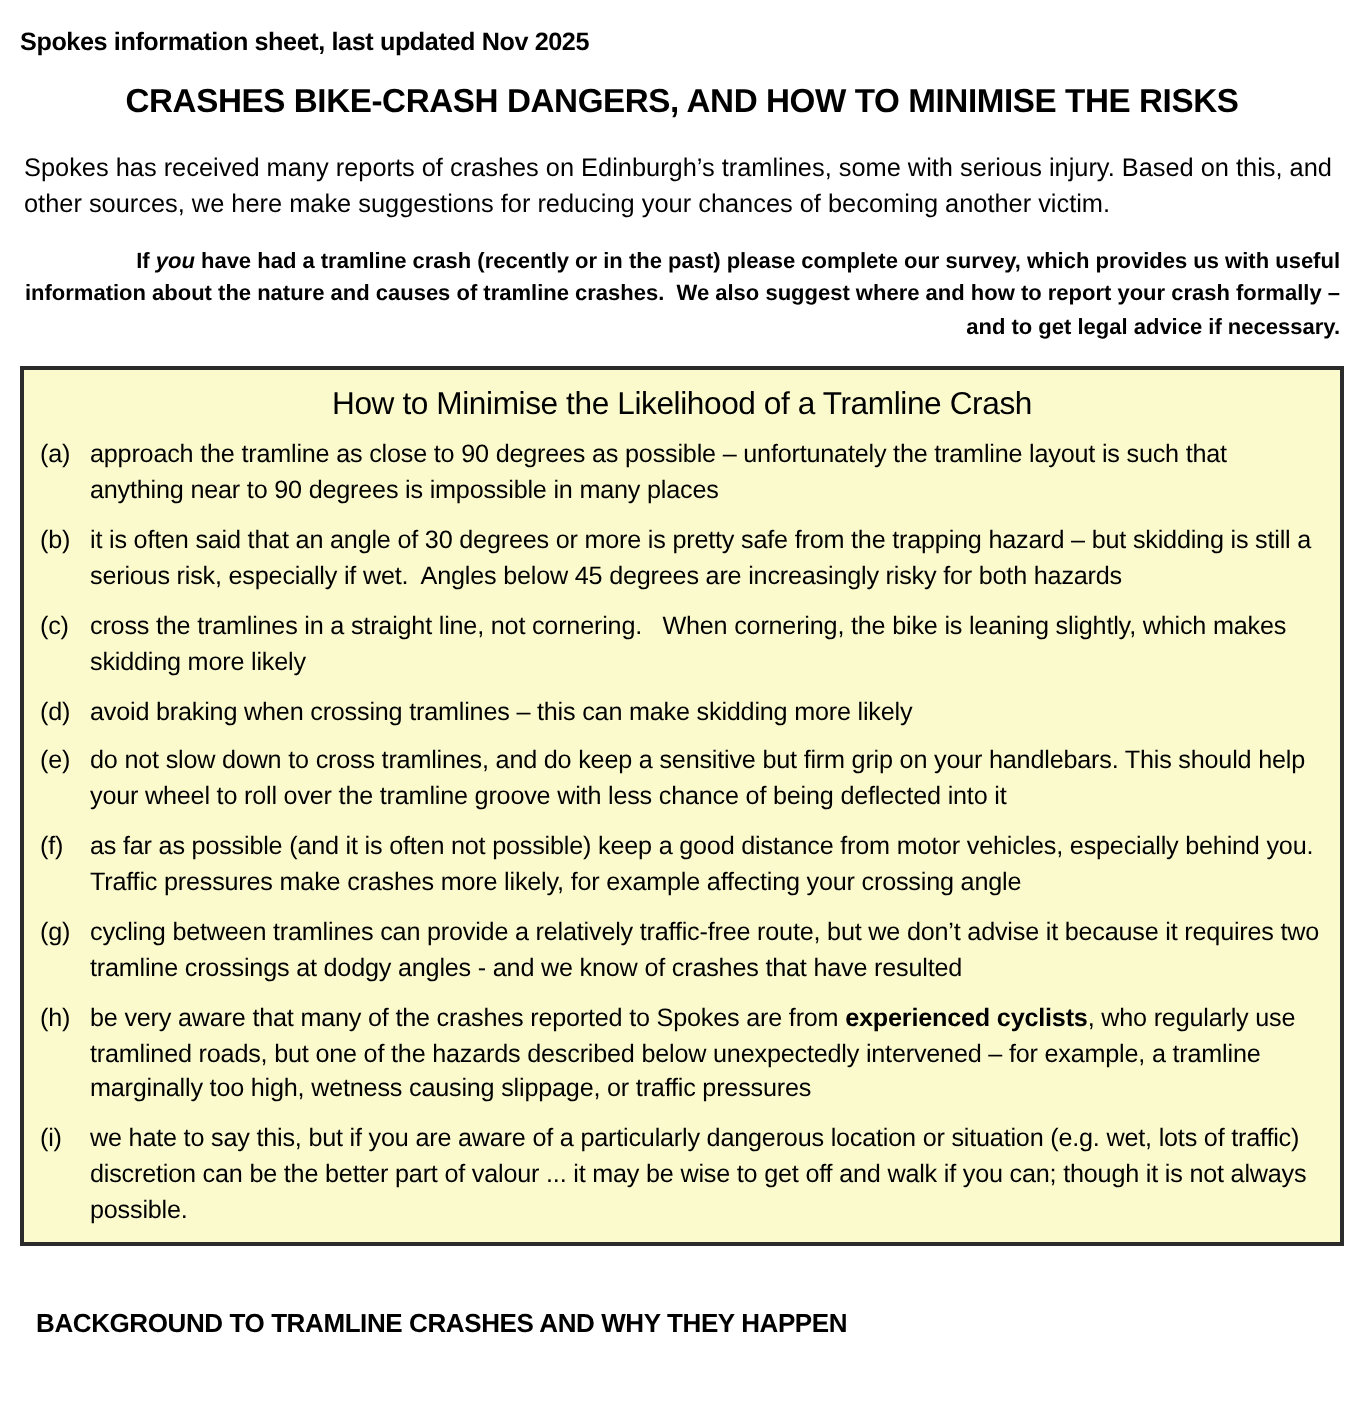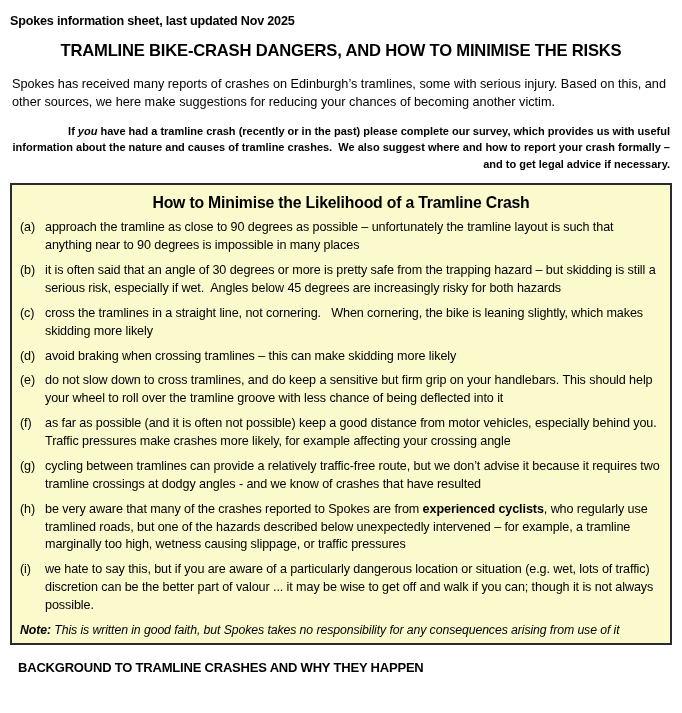--- a/index.html
+++ b/index.html
@@ -37,49 +37,49 @@
     color:#3a34c4; text-decoration:underline; cursor:pointer;
   }
 
   .box {
     margin:11px 0 0 0;
     background:#fafacd;
     border:2px solid #2b2b2b;
     padding:5px 8px 6px 8px;
   }
   .box-title {
-    font-size:15.8px; font-weight:bold; text-align:center;
+    font-size:15.8px; font-weight:normal; text-align:center;
     margin:4px 0 7px 0; letter-spacing:-0.2px;
   }
   .advice-item {
     display:flex; margin-top:7px;
     font-size:12.6px; line-height:1.42; letter-spacing:-0.1px;
   }
   .item-label { flex:0 0 25px; }
   .item-text { flex:1; white-space:pre-wrap; }
   .item-text b { font-weight:bold; }
   .note {
     font-size:12.3px; font-style:italic; margin-top:8px;
     white-space:pre-wrap; letter-spacing:-0.1px;
   }
   .note-label { font-weight:bold; }
 
   .footer-heading {
-    font-size:13px; font-weight:bold; margin-top:15px; padding:0 8px;
+    font-size:13px; font-weight:bold; margin-top:31px; padding:0 8px;
     letter-spacing:-0.2px;
   }
 </style>
 </head>
 <body>
 
 <div class="page">
 
   <div class="header-note">Spokes information sheet, last updated Nov 2025</div>
 
-  <div class="title">TRAMLINE BIKE-CRASH DANGERS, AND HOW TO MINIMISE THE RISKS</div>
+  <div class="title">CRASHES BIKE-CRASH DANGERS, AND HOW TO MINIMISE THE RISKS</div>
 
   <p class="intro">Spokes has received many reports of crashes on Edinburgh’s tramlines, some with serious injury. Based on this, and other sources, we here make suggestions for reducing your chances of becoming another victim.</p>
 
   <p class="survey"><span>If </span><i>you</i><span> have had a tramline crash (recently or in the past) please complete our survey, which provides us with useful information about the nature and causes of tramline crashes.  We also suggest where and how to report your crash formally – and to get legal advice if necessary.</span></p>
 
 
   <div class="box">
     <div class="box-title">How to Minimise the Likelihood of a Tramline Crash</div>
 
     <div class="advice-item">
@@ -120,18 +120,17 @@
     <div class="advice-item">
       <span class="item-label">(h)</span>
       <span class="item-text"><span>be very aware that many of the crashes reported to Spokes are from </span><b>experienced cyclists</b><span>, who regularly use tramlined roads, but one of the hazards described below unexpectedly intervened – for example, a tramline marginally too high, wetness causing slippage, or traffic pressures</span></span>
     </div>
 
     <div class="advice-item">
       <span class="item-label">(i)</span>
       <span class="item-text"><span>we hate to say this, but if you are aware of a particularly dangerous location or situation (e.g. wet, lots of traffic) discretion can be the better part of valour ... it may be wise to get off and walk if you can; though it is not always possible.</span><b></b><span></span></span>
     </div>
 
-    <div class="note"><span class="note-label">Note:</span><span> This is written in good faith, but Spokes takes no responsibility for any consequences arising from use of it</span></div>
   </div>
 
   <div class="footer-heading">BACKGROUND TO TRAMLINE CRASHES AND WHY THEY HAPPEN</div>
 
 </div>
 
 </body></html>

